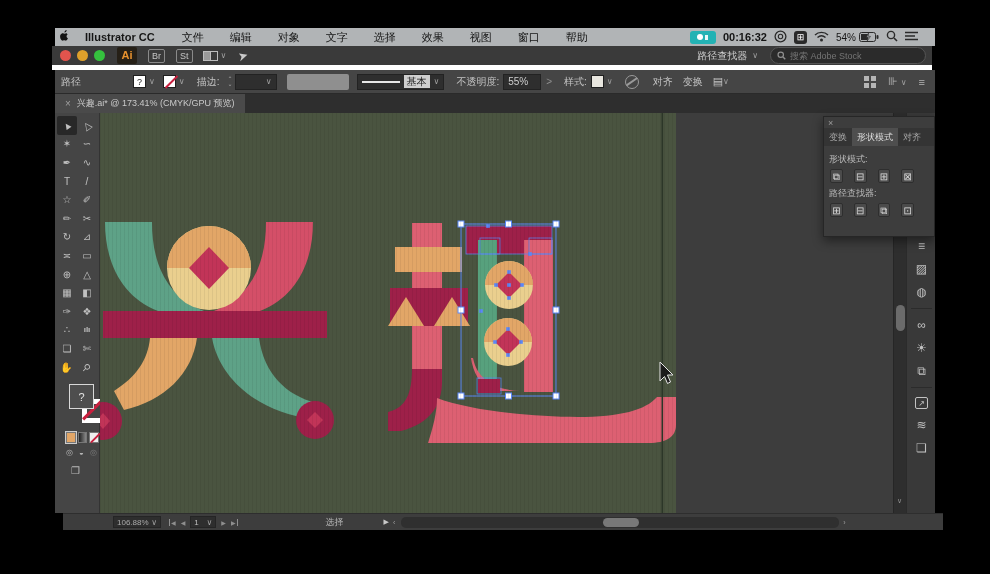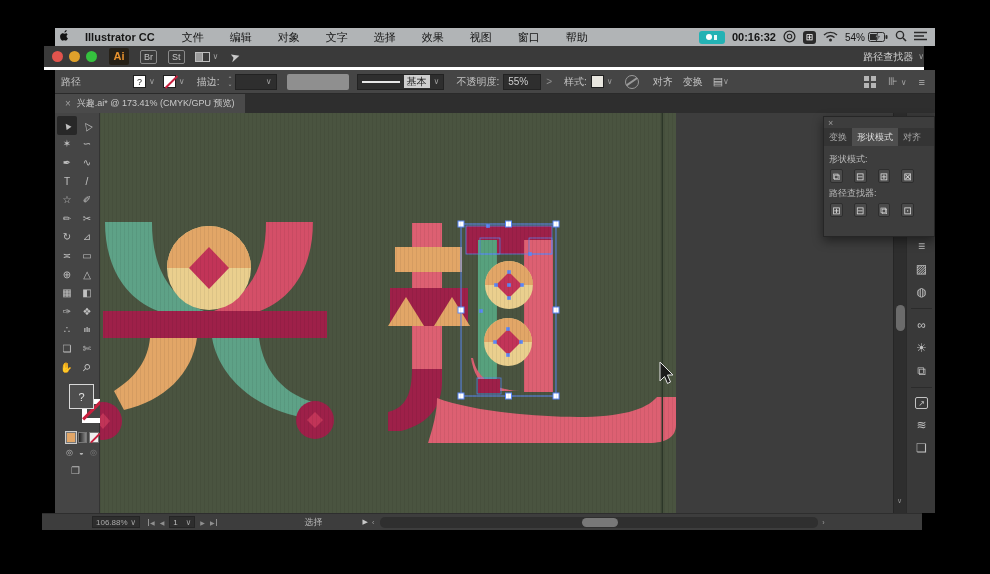--- a/index.html
+++ b/index.html
@@ -7,33 +7,33 @@
   body { font-family:"Liberation Sans", sans-serif; }
   .screen { position:relative; width:990px; height:574px; background:#000; overflow:hidden; }
 
   
   .menubar { position:absolute; left:55px; top:28px; width:880px; height:18px;
     background:#b1b4b6; display:flex; align-items:center; font-size:11px; color:#151515; }
   .mb-left { display:flex; align-items:center; gap:8px; }
   .apple { width:20px; text-align:center; }
   .mb-app { font-weight:bold; padding:0 10px 0 2px; }
   .mb-item { padding:0 9px; }
-  .mb-right { margin-left:auto; display:flex; align-items:center; gap:7px; padding-right:8px; }
+  .mb-right { margin-left:auto; display:flex; align-items:center; gap:7px; padding-right:17px; }
   .rec-badge { width:26px; height:13px; border-radius:3px; background:var(--record-teal);
     display:flex; align-items:center; justify-content:center; gap:2px; }
   .rec-badge i { display:block; width:6px; height:6px; border-radius:50%; background:#fff; }
   .rec-badge b { display:block; width:3px; height:5px; background:#e9f8f8; }
   .mb-time { font-weight:bold; font-size:11px; }
   .kbd-icon { width:13px; height:13px; background:#2a2a2a; border-radius:3px; color:#fff;
     font-size:9px; line-height:13px; text-align:center; }
   .mb-batt { display:flex; align-items:center; gap:3px; font-size:10px; }
 
   
-  .titlebar { position:absolute; left:44px; top:46px; width:880px; height:24px; background:#3a3a3a;
-    border-bottom:3px solid #ffffff; display:flex; align-items:center; }
+  .titlebar { position:absolute; left:52px; top:46px; width:880px; height:24px; background:#3a3a3a;
+    border-bottom:5px solid #ffffff; display:flex; align-items:center; }
   .tl { width:11px; height:11px; border-radius:50%; margin-left:8px; }
   .tl.r { background:#e2544d; } .tl.y { background:#dfa02b; margin-left:6px; } .tl.g { background:#35c13e; margin-left:6px; }
   .ai-logo { margin-left:12px; width:20px; height:17px; background:#262017; color:#e8922e;
     font-weight:bold; font-size:11px; text-align:center; line-height:17px; border-radius:2px; }
   .badge { margin-left:11px; height:14px; padding:0 3px; border:1px solid #8a8a8a; border-radius:2px;
     color:#c4c4c4; font-size:9px; line-height:12px; }
   .layout-btn { margin-left:10px; display:flex; align-items:center; gap:3px; color:#bdbdbd; }
   .layout-glyph { width:15px; height:10px; border:1px solid #bdbdbd; display:flex; }
   .layout-glyph i { flex:1; border-right:1px solid #bdbdbd; background:#9a9a9a; } .layout-glyph i:last-child{border:0;background:transparent;}
   .chev { font-size:8px; color:#9f9f9f; }
@@ -130,21 +130,21 @@
   .panel-tabs { display:flex; margin-top:11px; height:18px; background:#343434; align-items:stretch; }
   .ptab { padding:0 5px; display:flex; align-items:center; color:#a8a8a8; }
   .ptab.active { background:#4e4e4e; color:#dcdcdc; }
   .panel-body { padding:4px 20px 0 4px; }
   .psec-label { margin:3px 0 3px 1px; }
   .picon-row { display:flex; gap:11px; margin:2px 0 4px 2px; }
   .picon { width:15px; height:14px; background:#4b4b4b; border:1px solid #2e2e2e; border-radius:2px;
     color:#dcdcdc; font-size:10px; line-height:13px; text-align:center; }
 
   
-  .statusbar { position:absolute; left:42px; top:513px; width:880px; height:17px; background:#3d3d3d;
+  .statusbar { position:absolute; left:63px; top:513px; width:880px; height:17px; background:#3d3d3d;
     display:flex; align-items:center; font-size:9px; color:#a9a9a9; border-top:1px solid #2e2e2e; }
   .zoom-field { margin-left:50px; width:48px; height:12px; background:#2e2e2e; border:1px solid #252525;
     display:flex; align-items:center; justify-content:space-between; padding:0 3px; font-size:8px; }
   .nav { display:flex; align-items:center; gap:5px; margin-left:8px; font-size:6px; color:#8f8f8f; }
   .nav .edge { border-left:1px solid #8f8f8f; padding-left:1px; }
   .nav .edge2 { border-right:1px solid #8f8f8f; padding-right:1px; }
   .ab-field { width:26px; height:12px; background:#2e2e2e; border:1px solid #252525; color:#bdbdbd;
     font-size:8px; display:flex; align-items:center; justify-content:space-between; padding:0 3px; }
   .tool-status { margin-left:88px; font-size:9px; color:#b3b3b3; }
   .hs-arrow { margin-left:40px; color:#c9c9c9; font-size:7px; }
@@ -222,20 +222,27 @@
           <i></i>
           <i></i>
         </span>
         <span class="chev">∨</span>
       </span>
     <span class="share-icon">➤</span>
     <span class="workspace">
         <span>路径查找器</span>
         <span class="chev">∨</span>
       </span>
+    <span class="stock-search">
+      <svg width="9" height="9" viewBox="0 0 12 12">
+          <circle cx="5" cy="5" r="3.6" fill="none" stroke="#8f8f8f" stroke-width="1.6"></circle>
+          <line x1="8" y1="8" x2="11" y2="11" stroke="#8f8f8f" stroke-width="1.8"></line>
+        </svg>
+      <input readonly="" placeholder="搜索 Adobe Stock" style="">
+    </span>
   </div>
 
   <div class="controlbar">
     <span class="cb-label">路径</span>
     <span class="sw q" style="margin-left:52px;">?</span>
     <span class="chev" style="margin-left:3px;">∨</span>
     <span class="sw none" style="margin-left:8px;"></span>
     <span class="chev" style="margin-left:3px;">∨</span>
     <span style="margin-left:12px;">描边:</span>
     <span class="stepper">

